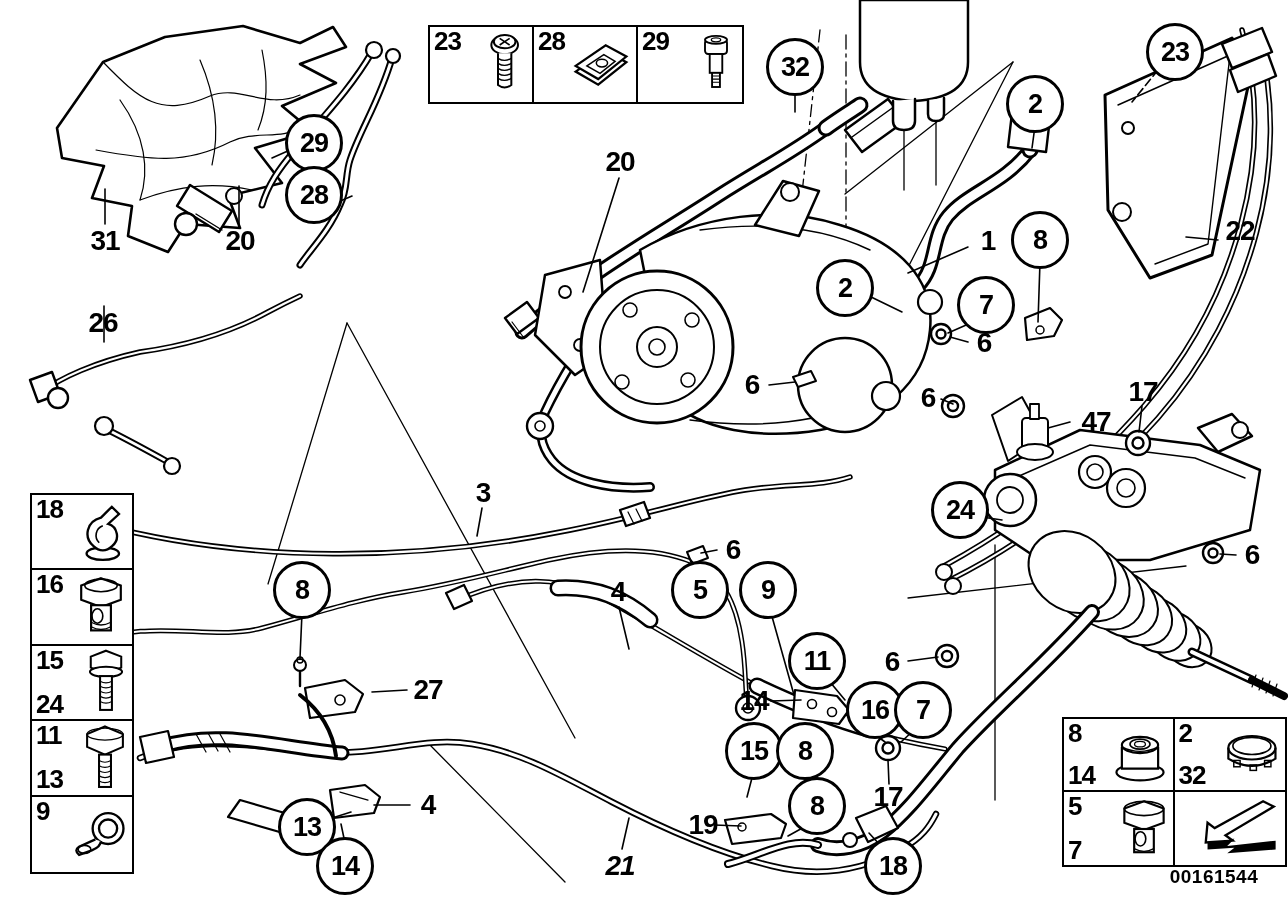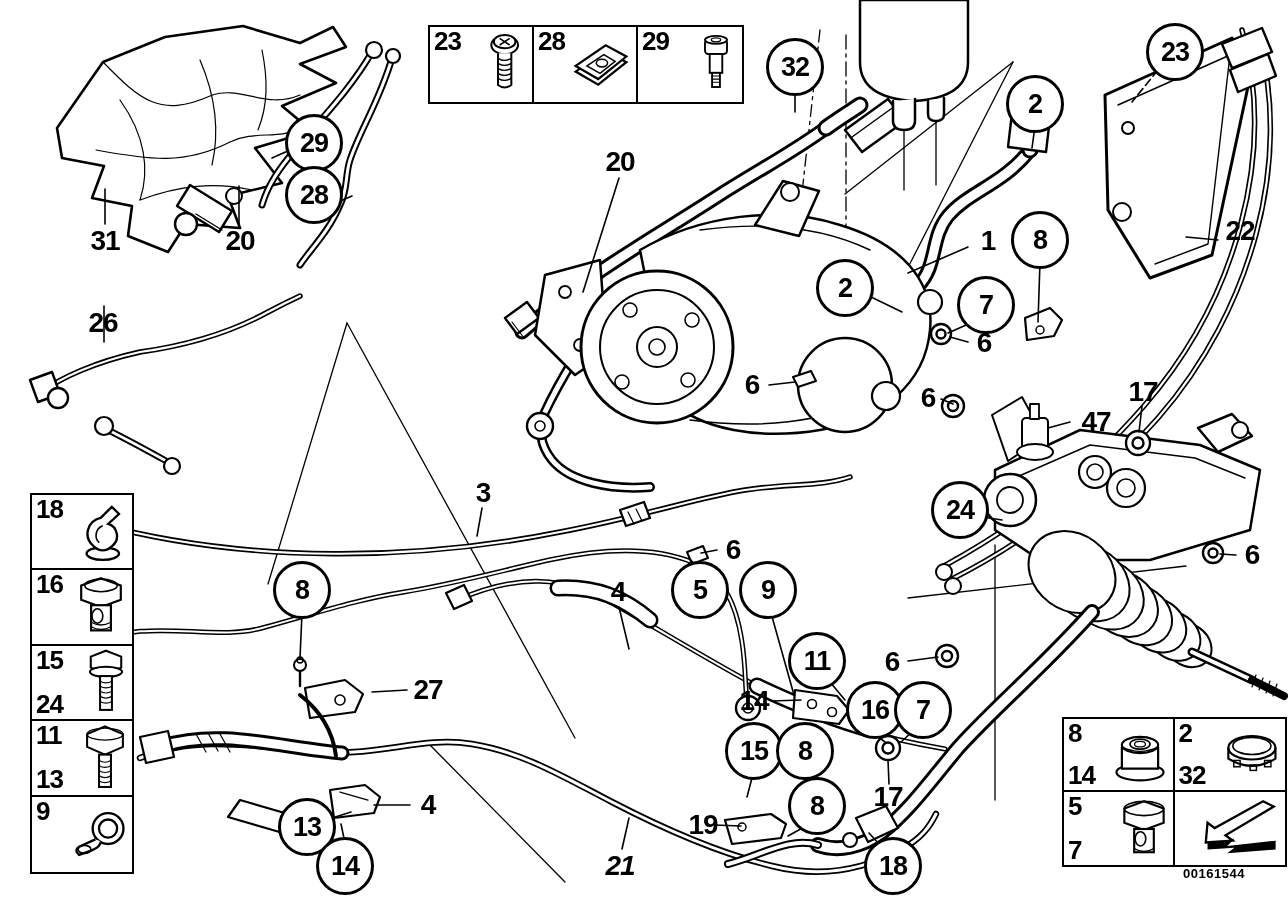--- a/index.html
+++ b/index.html
@@ -24,21 +24,21 @@
   #top-legend .cell:last-child{border-right:none;}
   #left-legend{left:30px;top:493px;width:100px;height:377px;grid-template-rows:repeat(5,1fr);}
   #left-legend .cell{border-bottom:2.5px solid #000;}
   #left-legend .cell:last-child{border-bottom:none;}
   #bottom-legend{left:1062px;top:717px;width:221px;height:146px;
       grid-template-columns:1fr 1fr;grid-template-rows:1fr 1fr;}
   #bottom-legend .cell{border-right:2.5px solid #000;border-bottom:2.5px solid #000;}
   #bottom-legend .cell:nth-child(2n){border-right:none;}
   #bottom-legend .cell:nth-child(n+3){border-bottom:none;}
   .part-number{position:absolute;left:1140px;top:866px;width:148px;text-align:center;
-      font-size:13px;font-weight:bold;letter-spacing:0.5px;}
+      font-size:19px;font-weight:bold;letter-spacing:0.5px;}
 </style>
 </head>
 <body>
 
 <div class="stage">
 
 <svg class="art" width="1288" height="910" viewBox="0 0 1288 910">
   <g fill="none" stroke="#000" stroke-linecap="round" stroke-linejoin="round">
 
     <g stroke-width="1.3">

